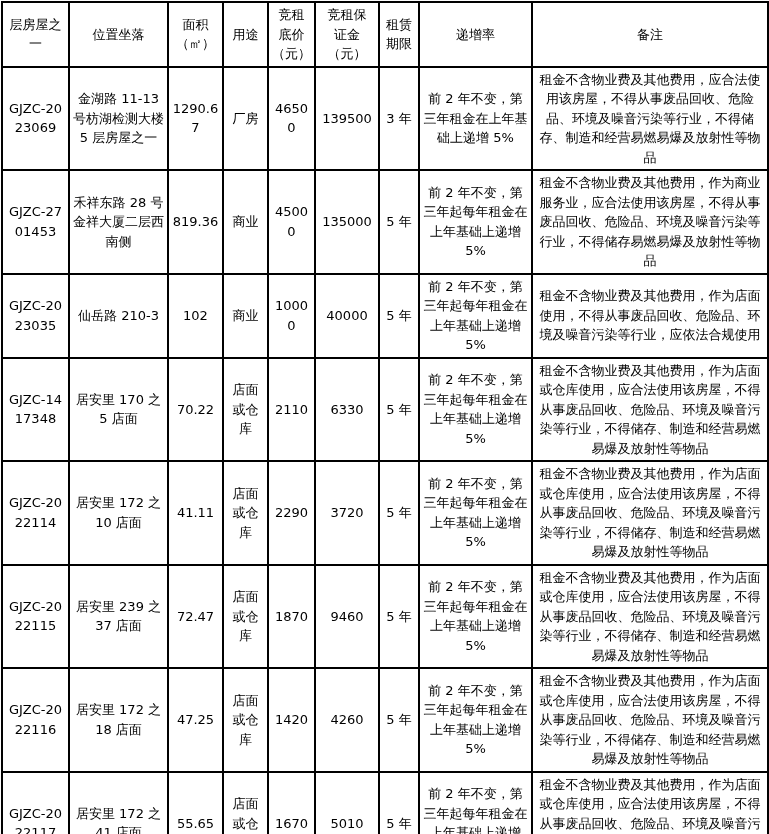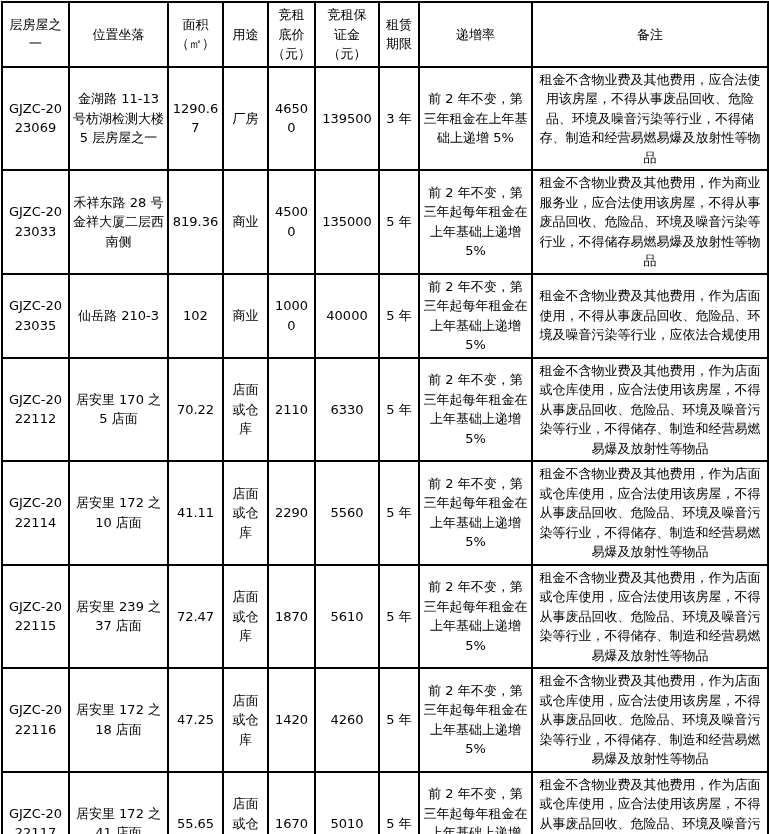--- a/index.html
+++ b/index.html
@@ -101,21 +101,21 @@
           <td>金湖路 11-13 号枋湖检测大楼 5 层房屋之一</td>
           <td>1290.67</td>
           <td>厂房</td>
           <td>46500</td>
           <td>139500</td>
           <td>3 年</td>
           <td>前 2 年不变，第三年租金在上年基础上递增 5%</td>
           <td>租金不含物业费及其他费用，应合法使用该房屋，不得从事废品回收、危险品、环境及噪音污染等行业，不得储存、制造和经营易燃易爆及放射性等物品</td>
         </tr>
         <tr>
-          <td>GJZC-2023033</td>
+          <td>GJZC-2701453</td>
           <td>禾祥东路 28 号金祥大厦二层西南侧</td>
           <td>819.36</td>
           <td>商业</td>
           <td>45000</td>
           <td>135000</td>
           <td>5 年</td>
           <td>前 2 年不变，第三年起每年租金在上年基础上递增 5%</td>
           <td>租金不含物业费及其他费用，作为商业服务业，应合法使用该房屋，不得从事废品回收、危险品、环境及噪音污染等行业，不得储存易燃易爆及放射性等物品</td>
         </tr>
         <tr>
@@ -123,48 +123,48 @@
           <td>仙岳路 210-3</td>
           <td>102</td>
           <td>商业</td>
           <td>10000</td>
           <td>40000</td>
           <td>5 年</td>
           <td>前 2 年不变，第三年起每年租金在上年基础上递增 5%</td>
           <td>租金不含物业费及其他费用，作为店面使用，不得从事废品回收、危险品、环境及噪音污染等行业，应依法合规使用</td>
         </tr>
         <tr>
-          <td>GJZC-2022112</td>
+          <td>GJZC-1417348</td>
           <td>居安里 170 之 5 店面</td>
           <td>70.22</td>
           <td>店面或仓库</td>
           <td>2110</td>
           <td>6330</td>
           <td>5 年</td>
           <td>前 2 年不变，第三年起每年租金在上年基础上递增 5%</td>
           <td>租金不含物业费及其他费用，作为店面或仓库使用，应合法使用该房屋，不得从事废品回收、危险品、环境及噪音污染等行业，不得储存、制造和经营易燃易爆及放射性等物品</td>
         </tr>
         <tr>
           <td>GJZC-2022114</td>
           <td>居安里 172 之 10 店面</td>
           <td>41.11</td>
           <td>店面或仓库</td>
           <td>2290</td>
-          <td>5560</td>
+          <td>3720</td>
           <td>5 年</td>
           <td>前 2 年不变，第三年起每年租金在上年基础上递增 5%</td>
           <td>租金不含物业费及其他费用，作为店面或仓库使用，应合法使用该房屋，不得从事废品回收、危险品、环境及噪音污染等行业，不得储存、制造和经营易燃易爆及放射性等物品</td>
         </tr>
         <tr>
           <td>GJZC-2022115</td>
           <td>居安里 239 之 37 店面</td>
           <td>72.47</td>
           <td>店面或仓库</td>
           <td>1870</td>
-          <td>5610</td>
+          <td>9460</td>
           <td>5 年</td>
           <td>前 2 年不变，第三年起每年租金在上年基础上递增 5%</td>
           <td>租金不含物业费及其他费用，作为店面或仓库使用，应合法使用该房屋，不得从事废品回收、危险品、环境及噪音污染等行业，不得储存、制造和经营易燃易爆及放射性等物品</td>
         </tr>
         <tr>
           <td>GJZC-2022116</td>
           <td>居安里 172 之 18 店面</td>
           <td>47.25</td>
           <td>店面或仓库</td>
           <td>1420</td>

